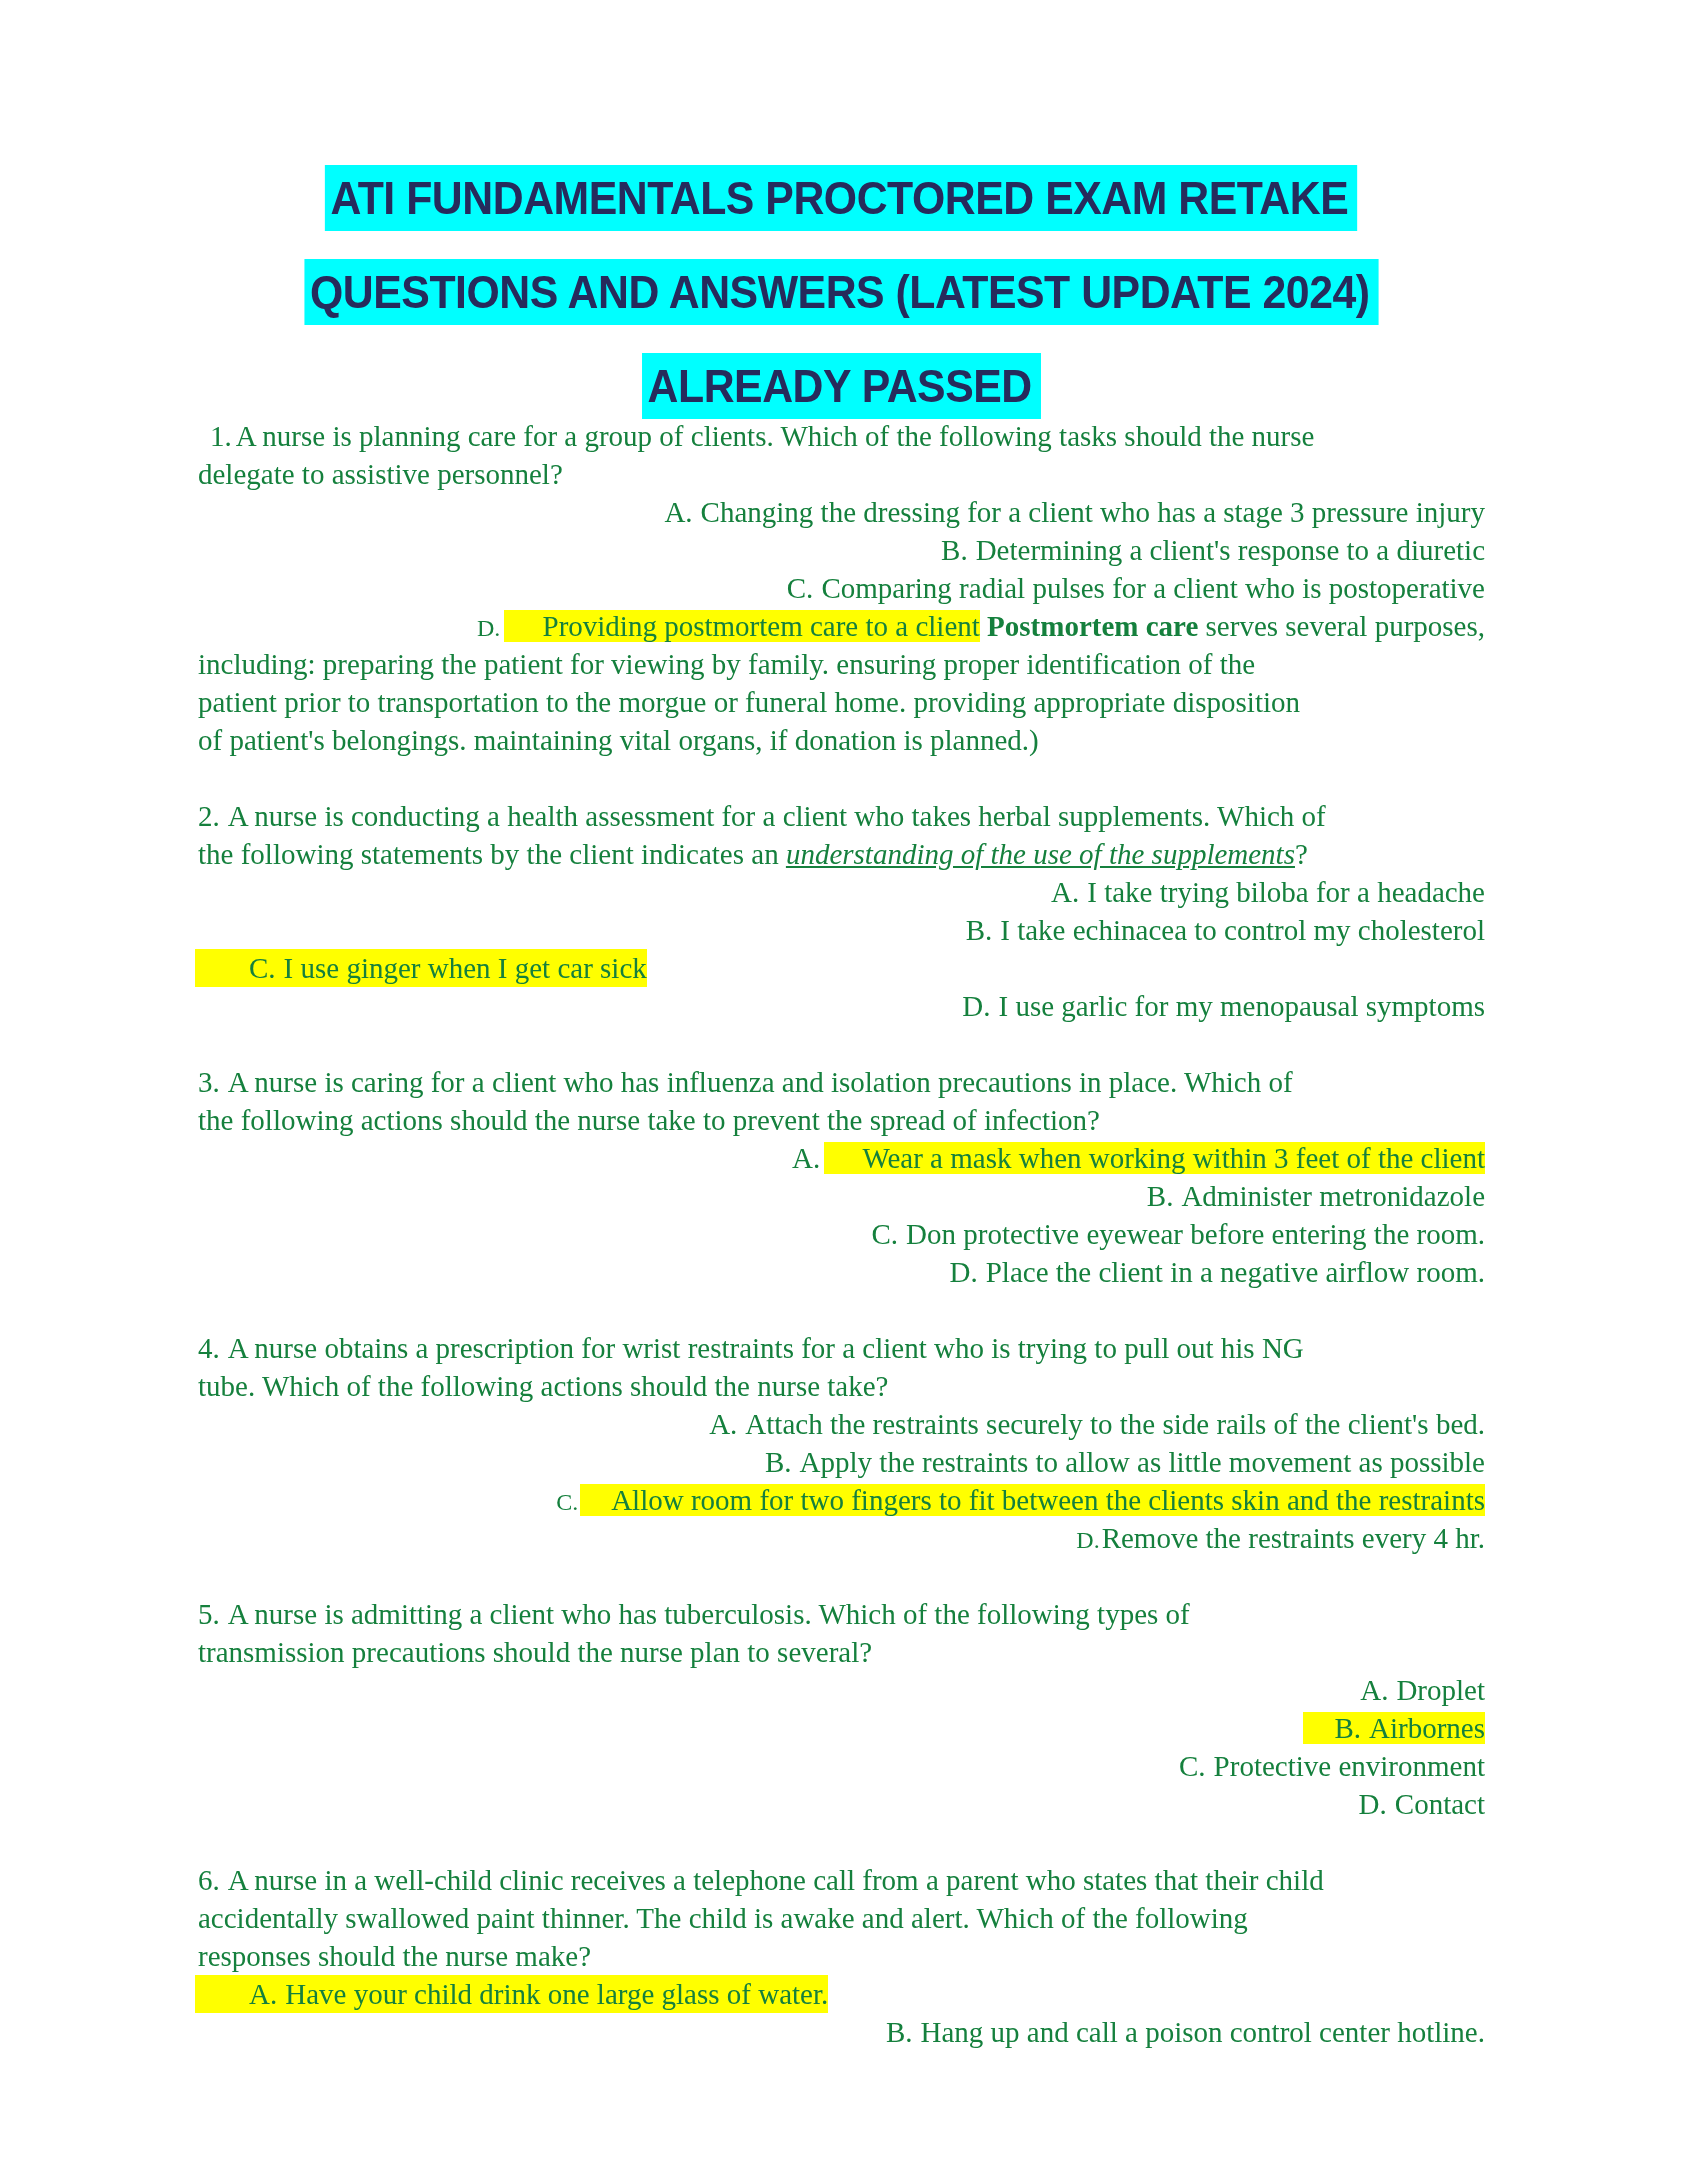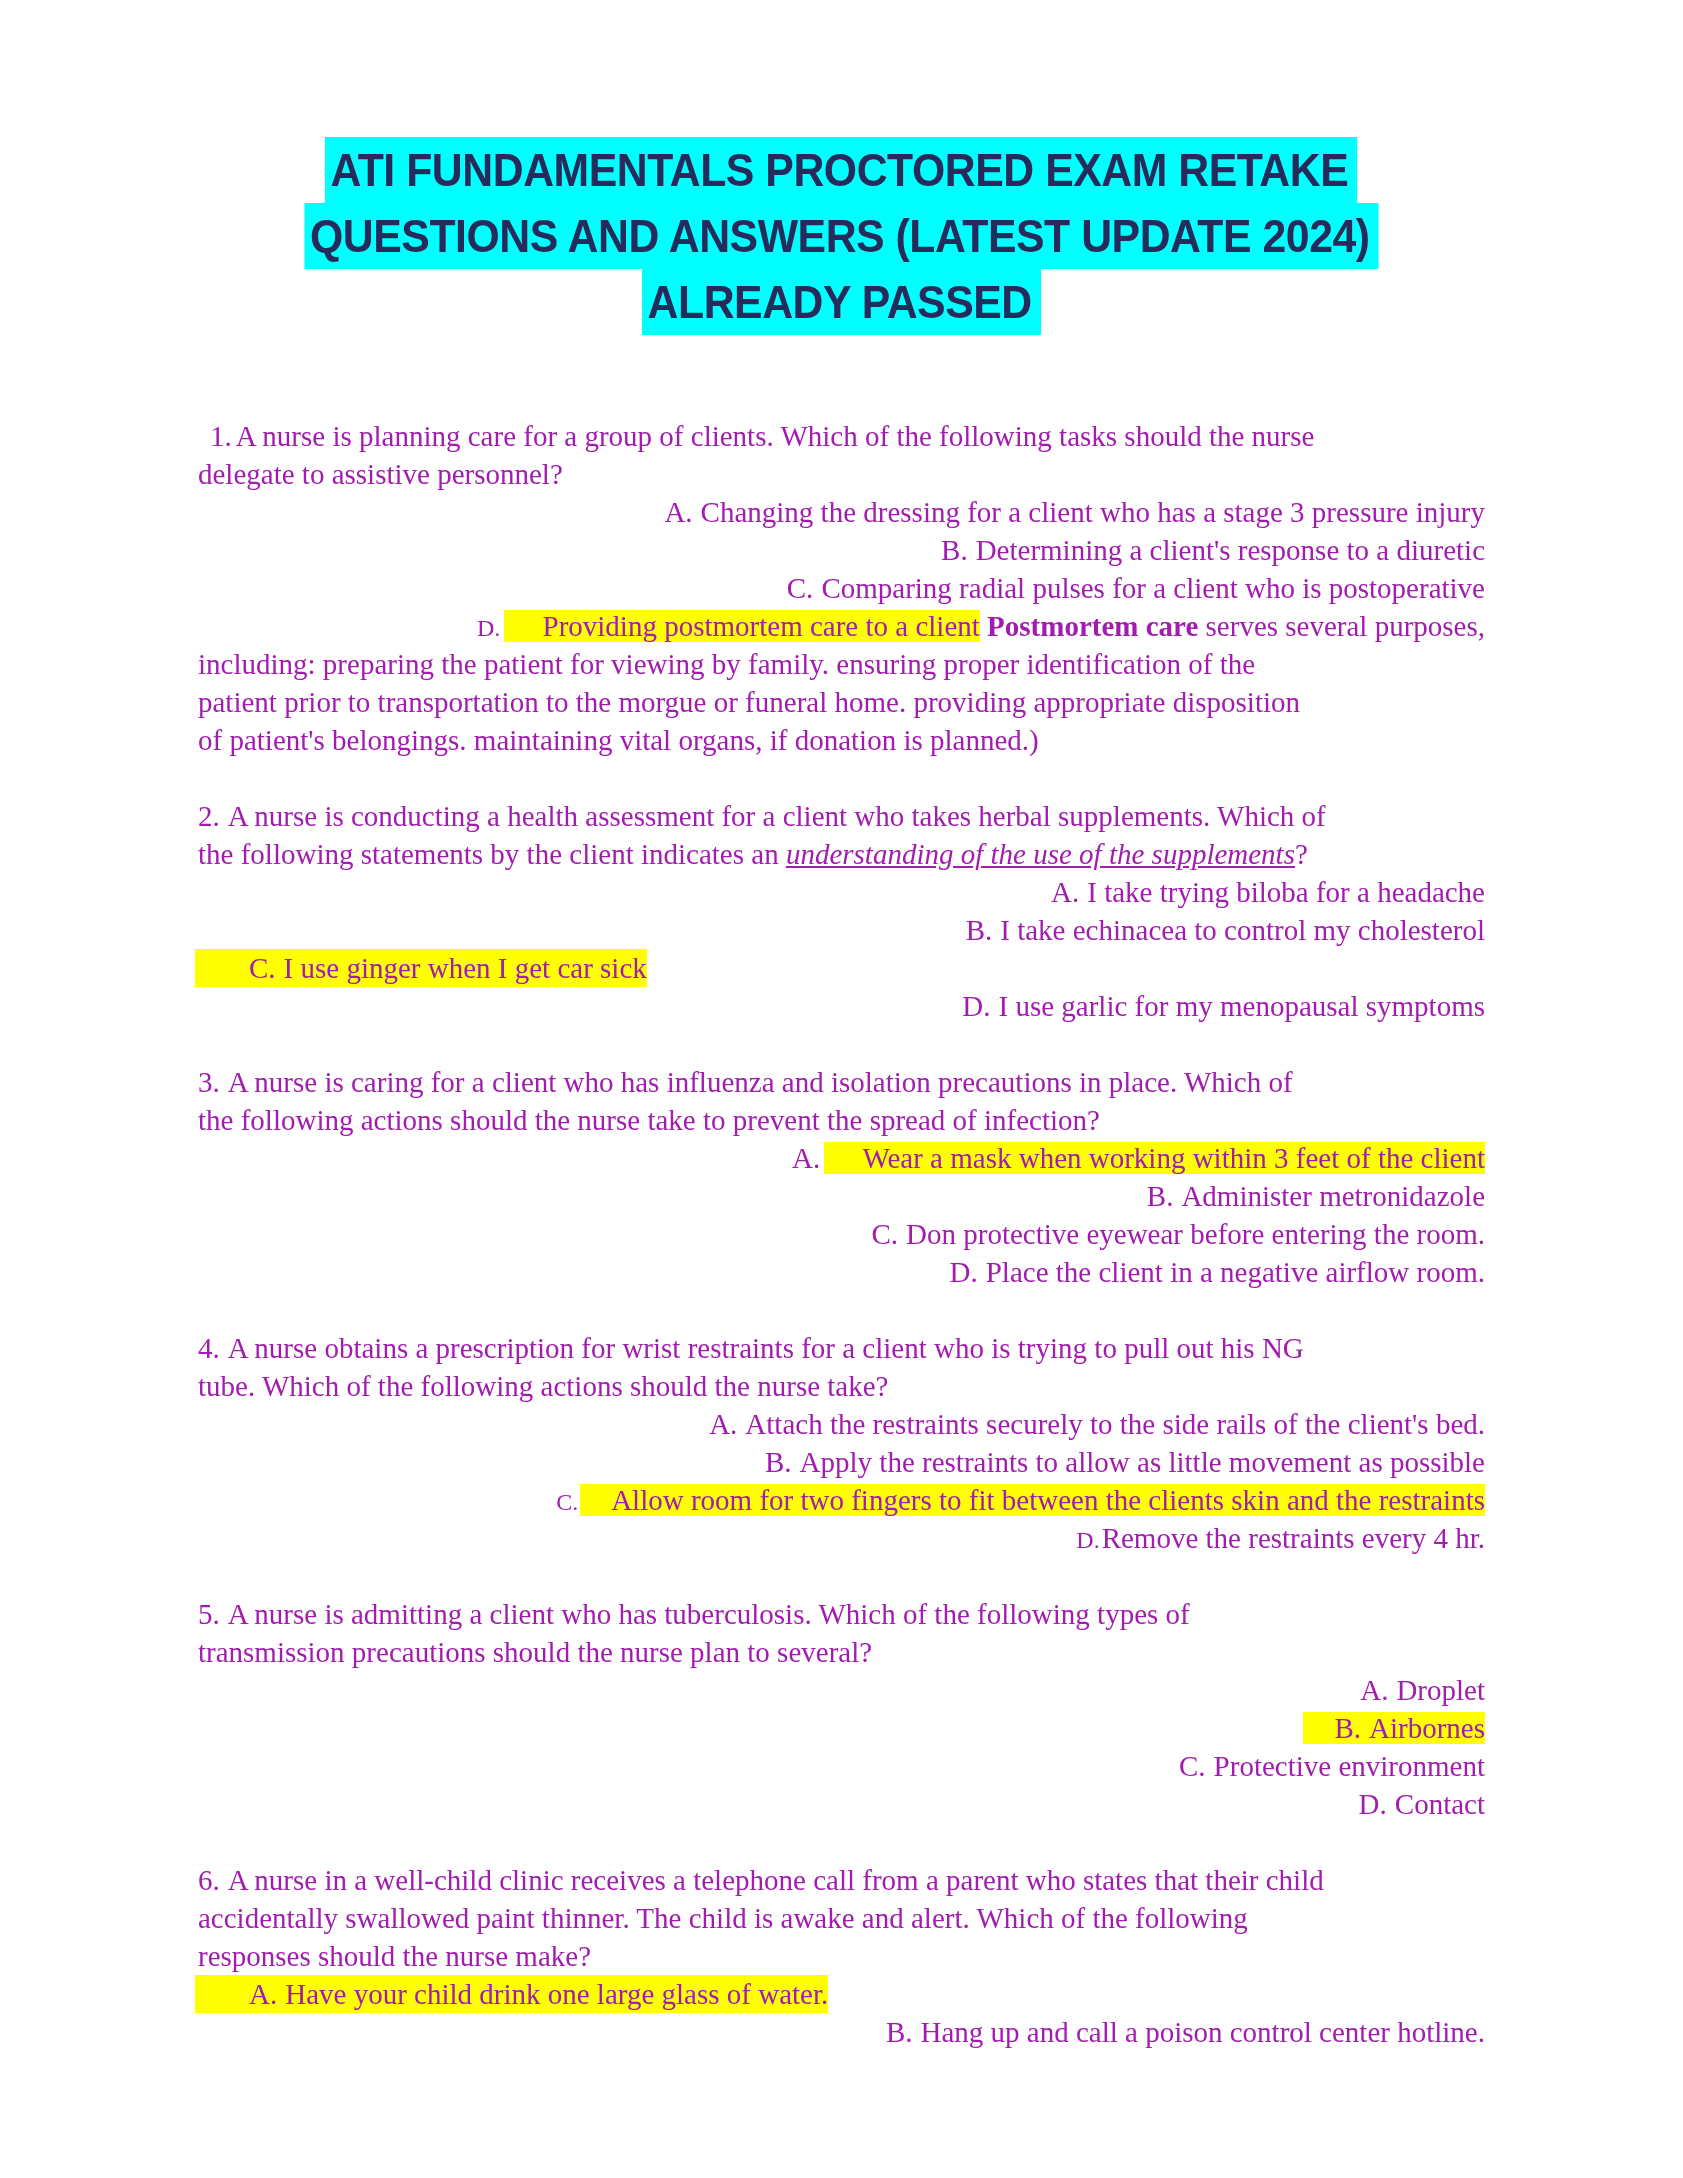--- a/index.html
+++ b/index.html
@@ -25,20 +25,21 @@
     position: absolute;
     left: 0;
     top: 137px;
     width: 1683px;
     text-align: center;
   }
   .title-line {
     display: block;
     height: 66px;
     line-height: 66px;
+    margin-top: 28px;
   }
   .title-line span {
     display: inline-block;
     background: #00ffff;
     color: #262b5c;
     font-family: "Liberation Sans", sans-serif;
     font-weight: bold;
     font-size: 46px;
     letter-spacing: -0.5px;
     padding: 0 10px 0 6px;
@@ -48,21 +49,21 @@
   }
   
   .body {
     position: absolute;
     left: 198px;
     top: 417px;
     width: 1287px;
     font-family: "Liberation Serif", serif;
     font-size: 29px;
     line-height: 38px;
-    color: #a21caf;
+    color: #15803d;
   }
   .line {
     display: block;
     height: 38px;
     white-space: nowrap;
   }
   .blank { height: 38px; }
   .qnum { margin-right: 8px; }
   .qnum.first { margin-left: 12px; margin-right: 4px; }
   .opt {

